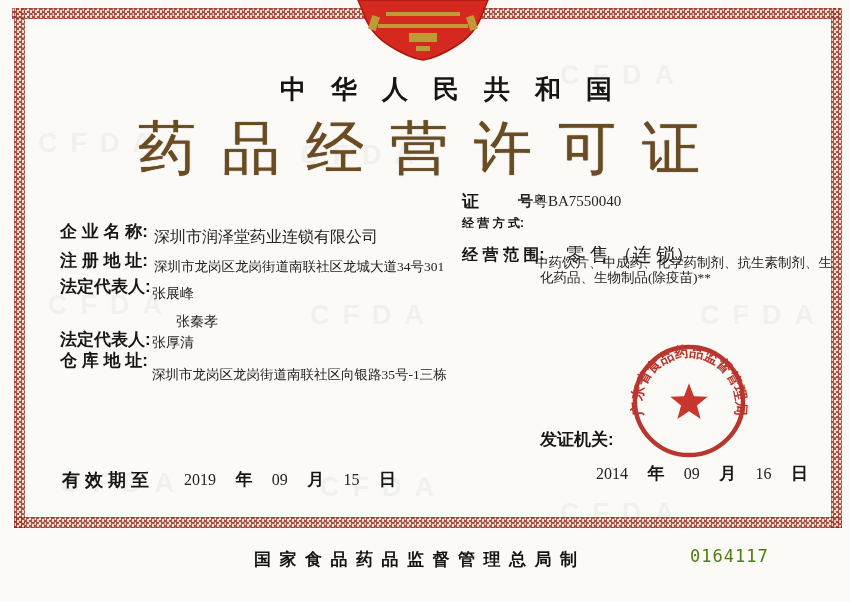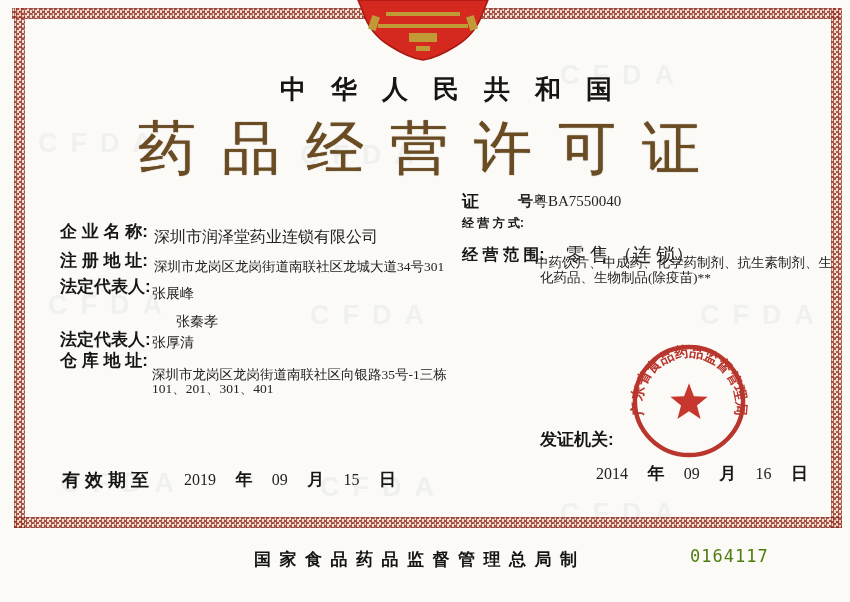--- a/index.html
+++ b/index.html
@@ -142,21 +142,20 @@
   <div class="lbl l" id="lbl-2">法定代表人:</div>
   <div class="val" id="val-2">张展峰</div>
 
   <div class="val" id="val-3">张秦孝</div>
 
   <div class="lbl l" id="lbl-4">法定代表人:</div>
   <div class="val" id="val-4">张厚清</div>
 
   <div class="lbl l" id="lbl-5">仓 库 地 址:</div>
   <div class="val" id="val-5">深圳市龙岗区龙岗街道南联社区向银路35号-1三栋</div>
-  <div class="val" id="val-5b">101、201、301、401</div>
 
   <div class="lbl" id="authority-label">发证机关:</div>
 
   <svg id="seal" width="118" height="118" viewBox="0 0 120 120">
     <circle cx="60" cy="60" r="55" fill="none" stroke="#b3261c" stroke-width="4.5"></circle>
     <path id="sealArc" d="M 18,86 A 48,48 0 1 1 102,86" fill="none"></path>
     <text font-family="Liberation Serif, serif" font-size="14.5" font-weight="bold" fill="#b3261c">
       <textPath href="#sealArc" startOffset="50%" text-anchor="middle">广东省食品药品监督管理局</textPath>
     </text>
     <polygon points="60,42 65,55.1 79,55.8 68.1,64.6 71.8,78.2 60,70.5 48.2,78.2 51.9,64.6 41,55.8 55,55.1" fill="#c3271c"></polygon>

